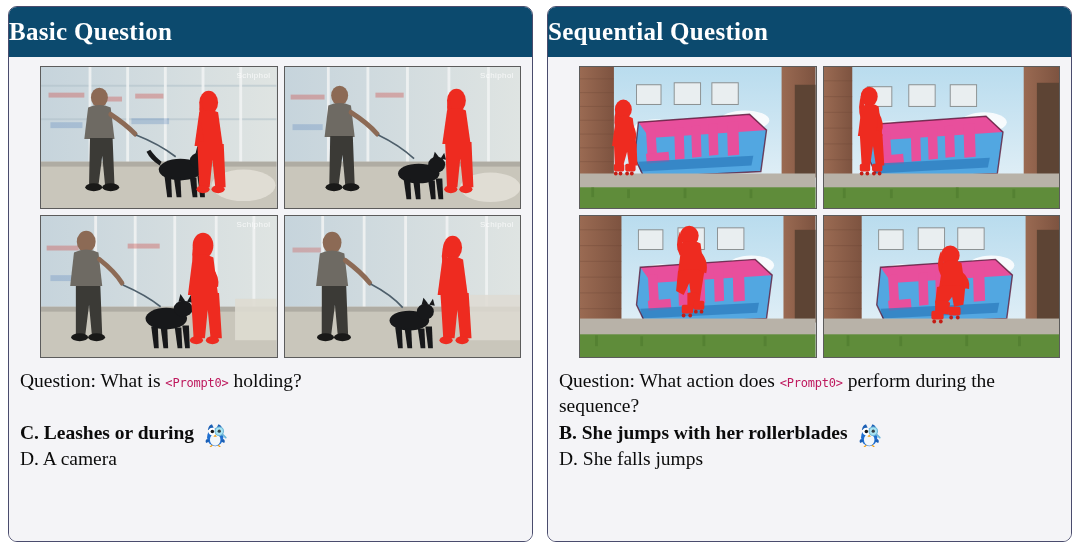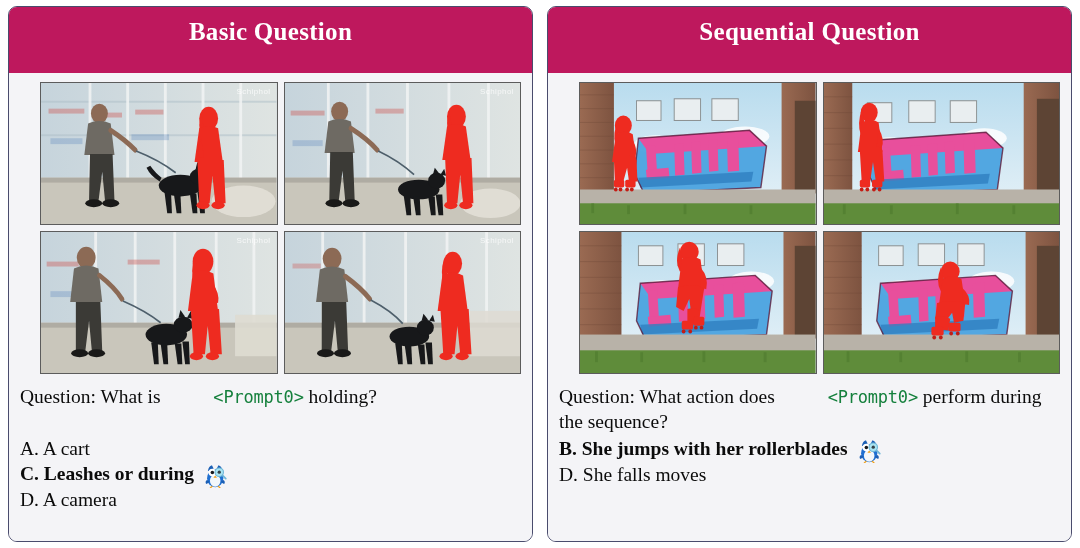--- a/index.html
+++ b/index.html
@@ -30,27 +30,27 @@
     display: flex;
     flex-direction: column;
     background: #f4f4f7;
     border: 1.6px solid #4a4c6d;
     border-radius: 9px;
     box-sizing: border-box;
     overflow: hidden;
   }
 
   .panel-header {
-    background: #be185d;
+    background: #0c4a6e;
     color: #ffffff;
-    text-align: center;
+    text-align: left;
     font-weight: bold;
     font-size: 25px;
     letter-spacing: 0.3px;
-    padding: 12px 0 29px 0;
+    padding: 12px 0 13px 0;
     line-height: 1;
     flex: 0 0 auto;
   }
 
   .panel-body {
     flex: 1 1 auto;
     display: flex;
     flex-direction: column;
     padding: 9px 11px 8px 11px;
     box-sizing: border-box;
@@ -91,24 +91,23 @@
   .qa {
     margin-top: 11px;
     font-size: 19.5px;
     line-height: 1.28;
     color: #0b0b0b;
   }
   .question-line { margin-bottom: 2px; }
   .q-label { font-weight: normal; }
   .prompt-token {
     font-family: "DejaVu Sans Mono", "Liberation Mono", monospace;
-    color: #15803d;
-    font-size: 17px;
+    color: #be185d;
+    font-size: 12px;
     letter-spacing: -0.2px;
-    margin-left: 48px;
   }
   .spacer-line { height: 25px; }
 
   .options { margin-top: 0; }
   .option {
     display: flex;
     align-items: center;
     white-space: nowrap;
   }
   .option.correct { font-weight: bold; }
@@ -367,23 +366,20 @@
       <div class="qa">
         <div class="question-line">
           <span class="q-label">Question:</span>
           <span>What is</span>
           <span class="prompt-token">&lt;Prompt0&gt;</span>
           <span>holding?</span>
         </div>
         <div class="spacer-line"></div>
 
         <div class="options">
-          <div class="option">
-            <span>A. A cart</span>
-          </div>
           <div class="option correct">
             <span>C. Leashes or during</span>
             <span class="owl">
               <svg viewBox="0 0 32 32">
                 <ellipse cx="15" cy="20" rx="10" ry="11" fill="#1f6fd0"></ellipse>
                 <ellipse cx="15" cy="23" rx="6.5" ry="7.5" fill="#f2f7fb"></ellipse>
                 <path d="M6 11 q1 -6 5 -7 q2 3 2 6 z" fill="#1b5fb5"></path>
                 <path d="M24 11 q-1 -6 -5 -7 q-2 3 -2 6 z" fill="#1b5fb5"></path>
                 <circle cx="11.5" cy="13" r="4.6" fill="#ffffff"></circle>
                 <circle cx="11.5" cy="13" r="2.2" fill="#16181c"></circle>
@@ -718,20 +714,20 @@
                 <circle cx="20" cy="12.6" r="2" fill="#16181c" opacity="0.8"></circle>
                 <path d="M24 16.5 l4 4" stroke="#6fb7d8" stroke-width="2.2" stroke-linecap="round"></path>
                 <path d="M15 16.5 l-2.2 3 4.4 0 z" fill="#f0a018"></path>
                 <path d="M5 22 q-3 2 -1 5 q3 -1 4 -3 z" fill="#1b5fb5"></path>
                 <path d="M25 22 q3 2 1 5 q-3 -1 -4 -3 z" fill="#1b5fb5"></path>
                 <path d="M11 30 l-2 2 M19 30 l2 2" stroke="#f0a018" stroke-width="1.6" stroke-linecap="round"></path>
               </svg>
             </span>
           </div>
           <div class="option">
-            <span>D. She falls moves</span>
+            <span>D. She falls jumps</span>
           </div>
         </div>
       </div>
     </div>
   </div>
 
 </div>
 
 </body></html>

